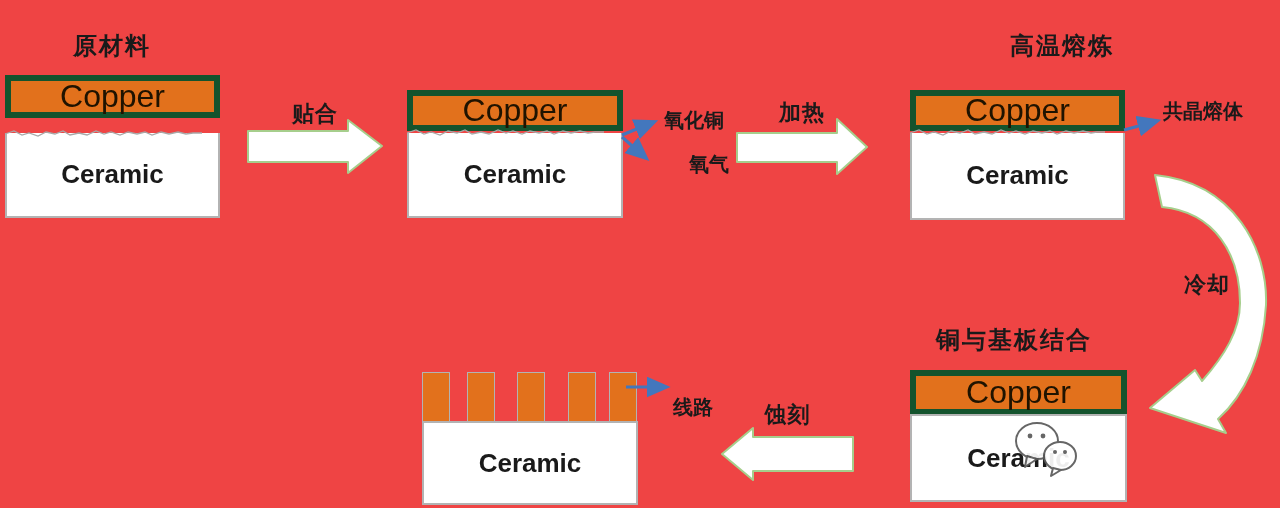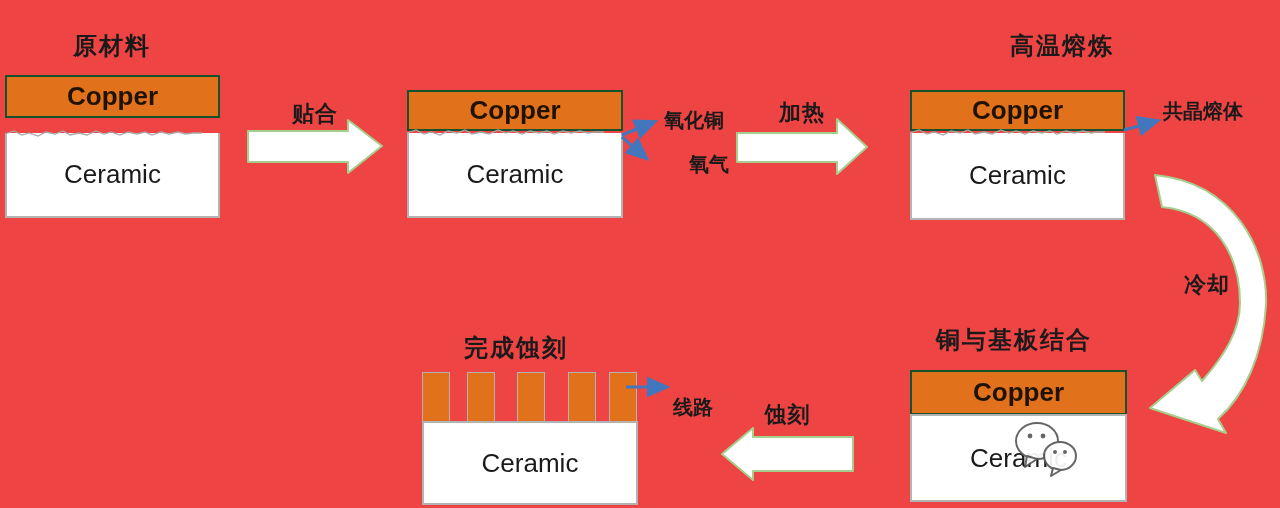--- a/index.html
+++ b/index.html
@@ -15,35 +15,35 @@
   .abs { position: absolute; }
   .stage-title {
     font-size: 24px;
     font-weight: 700;
     color: #1a1a1a;
     letter-spacing: 2px;
     white-space: nowrap;
   }
   .copper-block {
     background: #E2711C;
-    border: 2px solid #14532d;
+    border: 6px solid #14532d;
     color: #1f1300;
-    font-size: 26px;
-    font-weight: 700;
+    font-size: 32px;
+    font-weight: 400;
     text-align: center;
     display: flex;
     align-items: center;
     justify-content: center;
   }
   .ceramic-block {
     background: #ffffff;
     border: 2px solid #b3b3b3;
     color: #1a1a1a;
     font-size: 26px;
-    font-weight: 400;
+    font-weight: 700;
     text-align: center;
     display: flex;
     align-items: center;
     justify-content: center;
   }
   .no-top { border-top: none; }
   .arrow-label {
     font-size: 22px;
     font-weight: 700;
     color: #1a1a1a;
@@ -152,21 +152,20 @@
   <div class="abs stage-title s4-title">铜与基板结合</div>
   <div class="abs copper-block s4-copper">
     <span>Copper</span>
   </div>
   <div class="abs ceramic-block s4-ceramic">
     <span>Ceramic</span>
   </div>
 
   <div class="abs arrow-label a4-label">蚀刻</div>
 
-  <div class="abs stage-title s5-title">完成蚀刻</div>
   <div class="copper-strip" style="left:422px;"></div>
   <div class="copper-strip" style="left:467px;"></div>
   <div class="copper-strip" style="left:517px;"></div>
   <div class="copper-strip" style="left:568px;"></div>
   <div class="copper-strip" style="left:609px;"></div>
   <div class="abs ceramic-block s5-ceramic">
     <span>Ceramic</span>
   </div>
   <div class="abs callout-label s5-circuit">线路</div>
 

